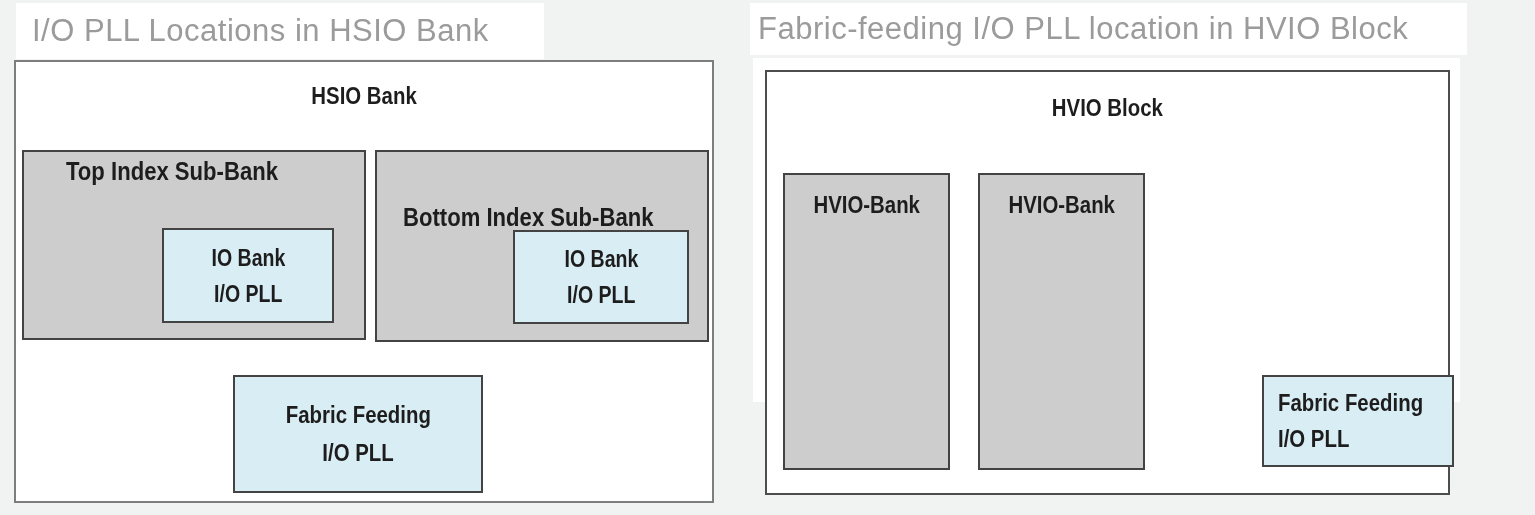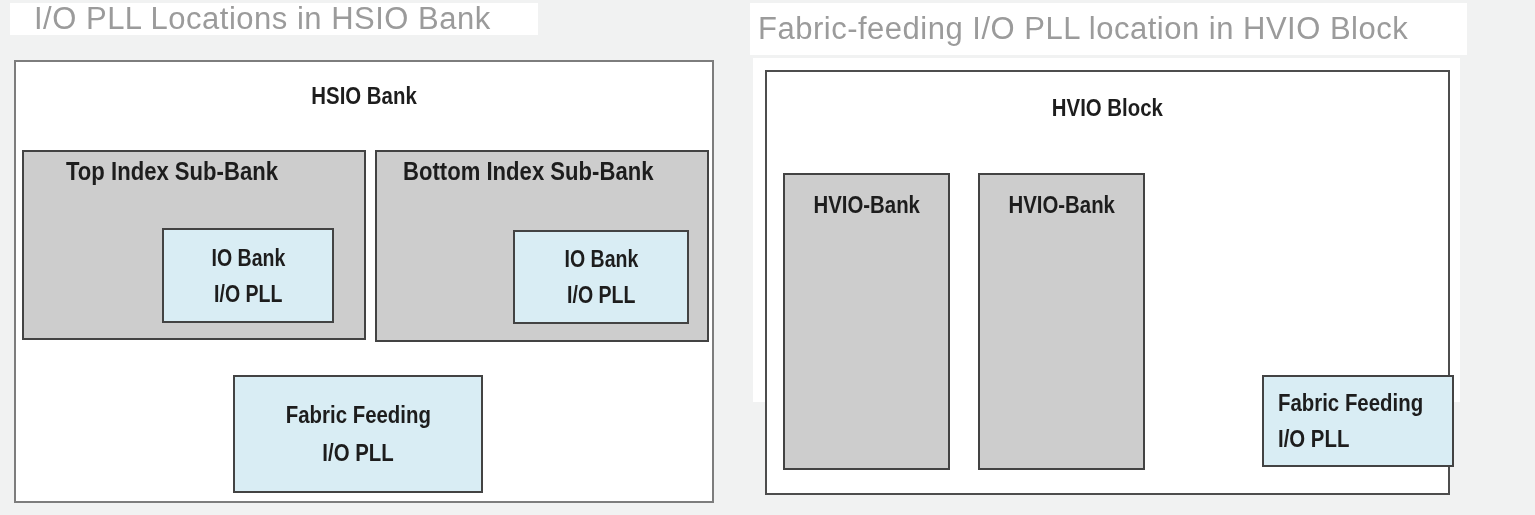--- a/index.html
+++ b/index.html
@@ -10,21 +10,21 @@
     color:#1d1d1d;
   }
   .title-strip{
     position:absolute;background:#ffffff;display:flex;align-items:center;
     box-sizing:border-box;
   }
   .fig-title{
     font-size:31px;font-weight:400;color:#9b9b9b;letter-spacing:0.5px;
     white-space:nowrap;
   }
-  #title-left{left:10px;top:3px;width:528px;height:32px;padding-left:24px;}
+  #title-left{left:16px;top:3px;width:528px;height:56px;padding-left:16px;}
   #title-right{left:750px;top:3px;width:717px;height:52px;padding-left:8px;}
 
   .panel{position:absolute;background:#ffffff;box-sizing:content-box;}
   #panel-left{left:14px;top:60px;width:696px;height:439px;border:2px solid #7d7d7d;}
   #panel-right{left:753px;top:58px;width:707px;height:344px;}
 
   .outer-box{position:absolute;box-sizing:content-box;border:2px solid #4d4d4d;background:#ffffff;}
   #hvio-box{left:12px;top:12px;width:681px;height:421px;}
 
   .block-label{
@@ -38,21 +38,21 @@
     position:absolute;background:#cdcdcd;border:2px solid #434343;
     box-sizing:content-box;
   }
   #top-sub-bank{left:6px;top:88px;width:340px;height:186px;}
   #bottom-sub-bank{left:359px;top:88px;width:330px;height:188px;}
   .sub-bank-label{
     font-size:26px;font-weight:700;white-space:nowrap;
     padding-top:4px;
   }
   #top-sub-bank .sub-bank-label{padding-left:42px;}
-  #bottom-sub-bank .sub-bank-label{padding-left:26px;}
+  #bottom-sub-bank .sub-bank-label{padding-left:26px;margin-top:46px;}
 
   .blue-box{
     position:absolute;background:#d9edf4;border:2px solid #434343;
     box-sizing:content-box;display:flex;flex-direction:column;justify-content:center;
     font-size:23px;font-weight:700;line-height:36px;white-space:nowrap;
   }
   .blue-box.centered{align-items:center;text-align:center;}
   #io-pll-top{left:138px;top:76px;width:168px;height:91px;}
   #io-pll-bottom{left:136px;top:78px;width:172px;height:90px;}
   #fabric-left{left:217px;top:313px;width:246px;height:114px;font-size:24px;line-height:38px;}

